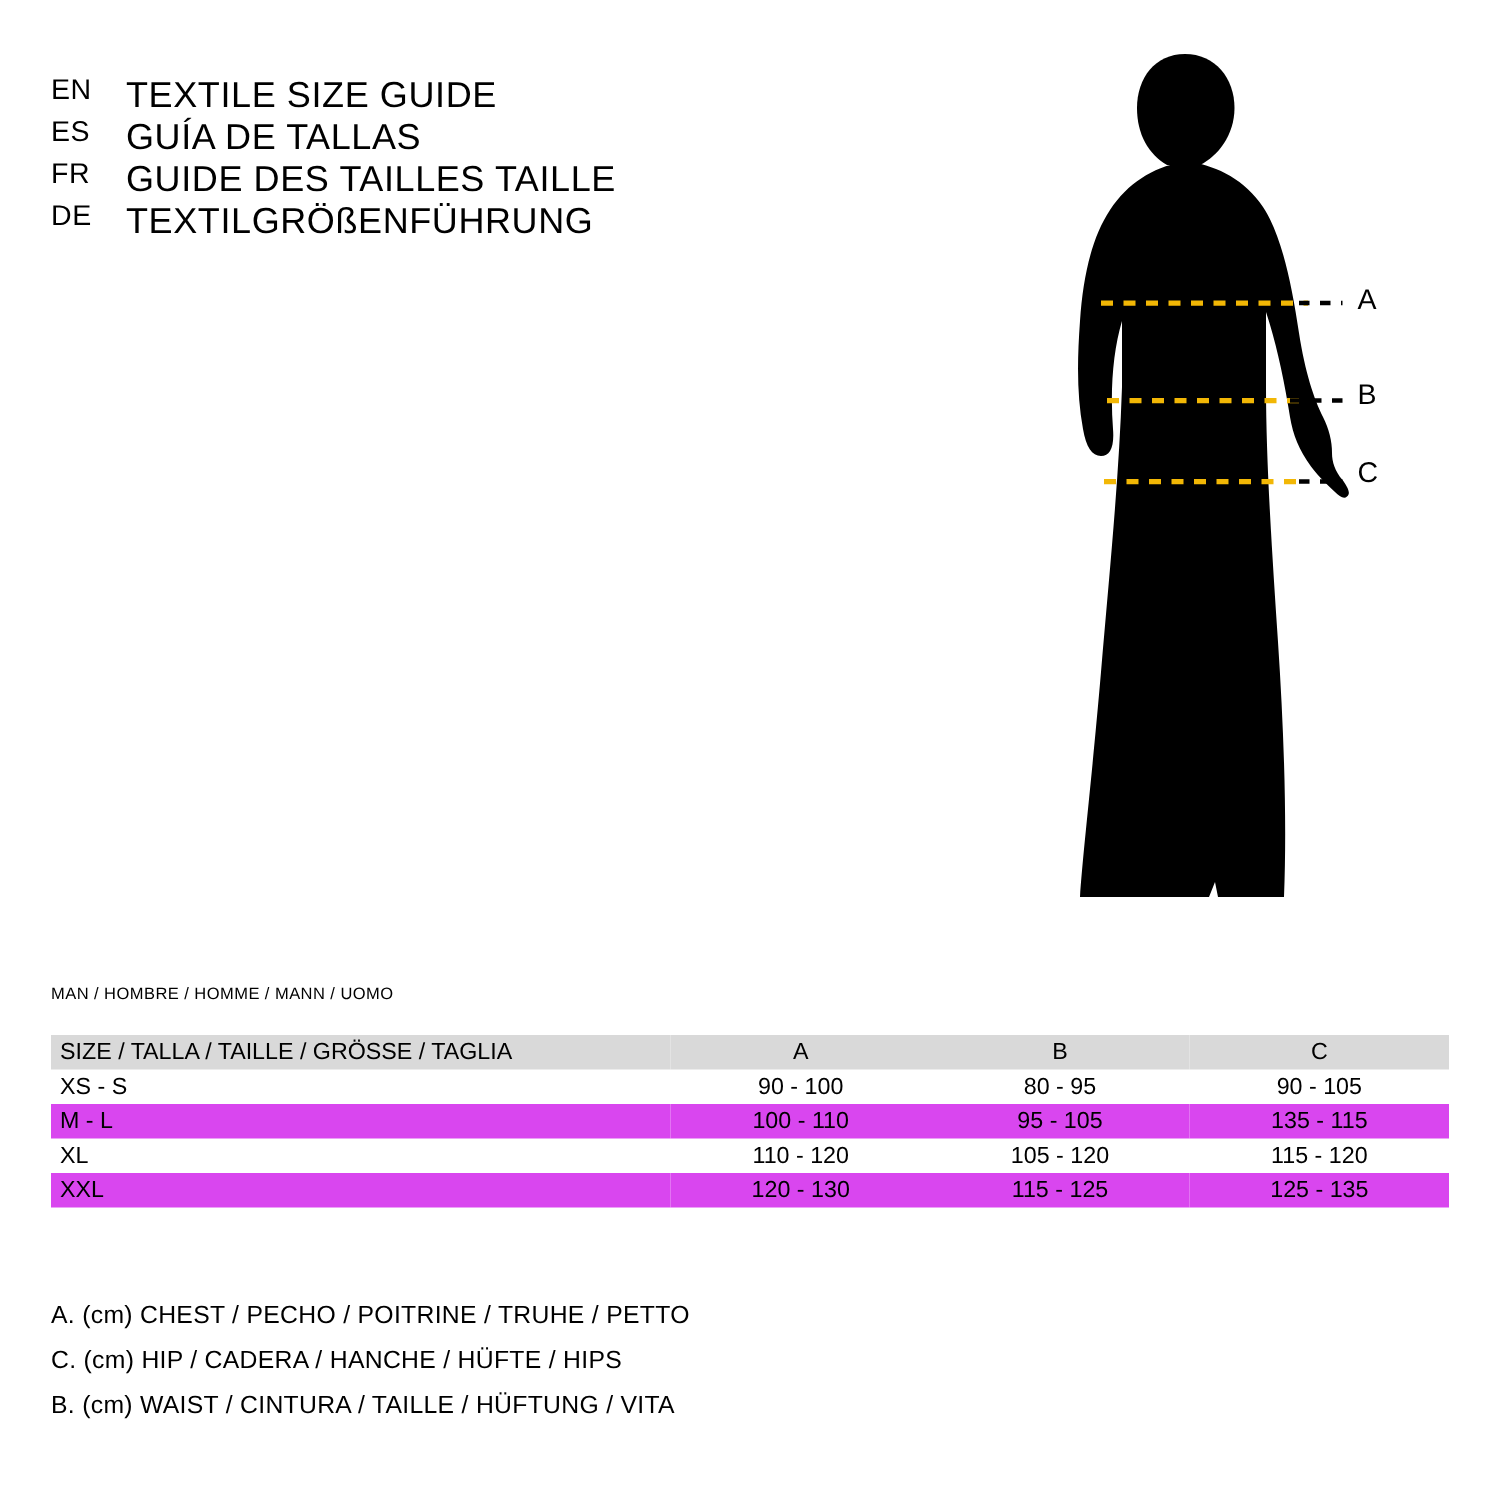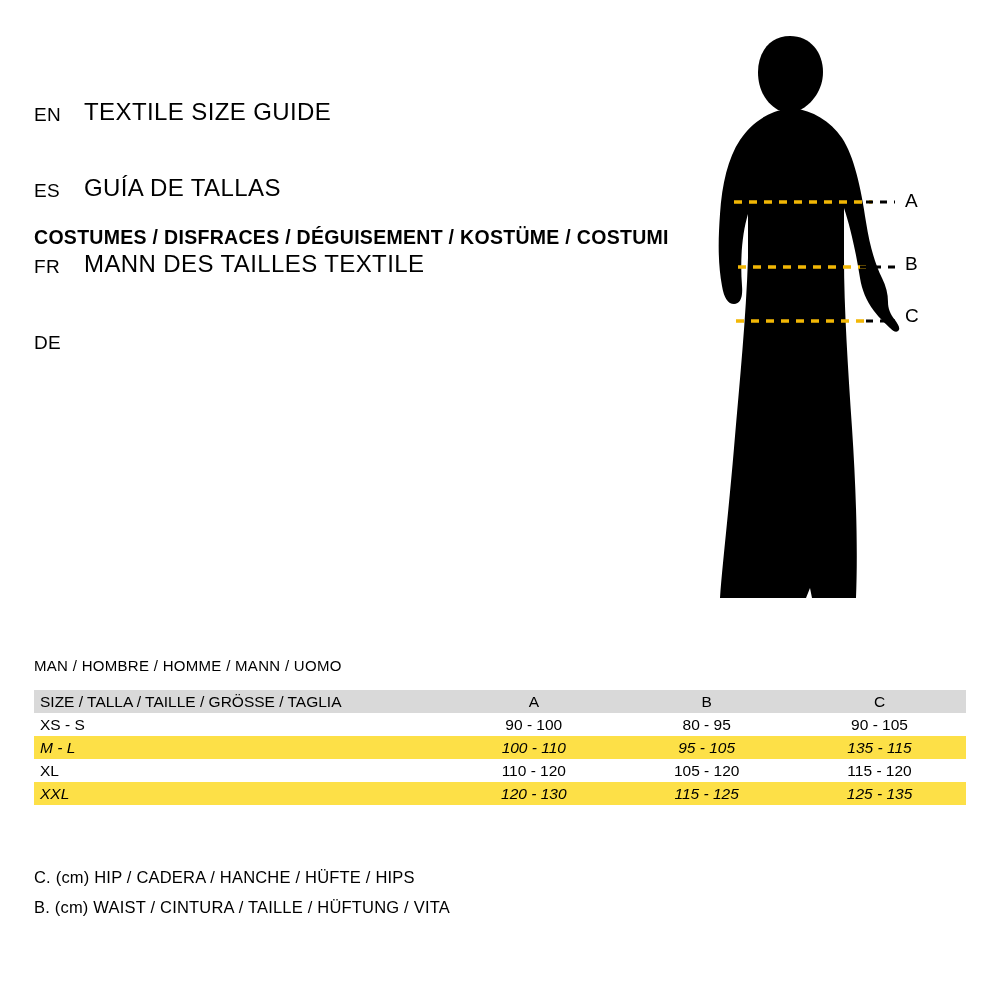--- a/index.html
+++ b/index.html
@@ -23,25 +23,24 @@
 
   
   .lang-block {
     position: absolute;
     left: 34px;
     top: 50px;
     width: 640px;
   }
   .lang-row {
     display: flex;
-    align-items: flex-end;
+    align-items: flex-start;
     height: 28px;
     font-size: 19px;
     letter-spacing: 0.4px;
-    margin-top: 48px;
   }
   .lang-code {
     width: 50px;
     flex: 0 0 50px;
     font-size: 19px;
   }
   .lang-text {
     font-size: 24px;
   }
   .costumes-line {
@@ -71,21 +70,21 @@
   }
   .ml-a { left: 245px; top: 162px; }
   .ml-b { left: 245px; top: 225px; }
   .ml-c { left: 245px; top: 277px; }
 
   
   .man-title {
     position: absolute;
     left: 34px;
     top: 657px;
-    font-size: 15px;
+    font-size: 11px;
     letter-spacing: 0.3px;
   }
   table.size-table {
     position: absolute;
     left: 34px;
     top: 690px;
     width: 932px;
     border-collapse: collapse;
     font-size: 15.5px;
   }
@@ -95,22 +94,21 @@
     height: 23px;
     font-weight: normal;
     text-align: center;
     vertical-align: middle;
   }
   table.size-table th.head-row-cell,
   table.size-table td.head-row-cell {
     background: #d9d9d9;
   }
   table.size-table tr.alt td {
-    background: #fde047;
-    font-style: italic;
+    background: #d946ef;
   }
   table.size-table td.label-cell,
   table.size-table th.label-cell {
     text-align: left;
     padding-left: 6px;
     width: 410px;
   }
   table.size-table td.val,
   table.size-table th.val {
     width: 174px;
@@ -136,28 +134,28 @@
     <div class="lang-row">
       <span class="lang-code">EN</span>
       <span class="lang-text">TEXTILE SIZE GUIDE</span>
     </div>
     <div class="lang-row">
       <span class="lang-code">ES</span>
       <span class="lang-text">GUÍA DE TALLAS</span>
     </div>
     <div class="lang-row">
       <span class="lang-code">FR</span>
-      <span class="lang-text">MANN DES TAILLES TEXTILE</span>
+      <span class="lang-text">GUIDE DES TAILLES TAILLE</span>
     </div>
     <div class="lang-row">
       <span class="lang-code">DE</span>
+      <span class="lang-text">TEXTILGRÖßENFÜHRUNG</span>
     </div>
   </div>
 
-  <div class="costumes-line">COSTUMES / DISFRACES / DÉGUISEMENT / KOSTÜME / COSTUMI</div>
 
   <div class="figure-wrap">
     <svg class="figure-svg" width="300" height="590" viewBox="0 0 300 590">
 
       <path fill="#000000" d="M130 8 C150 8 163 24 163 44 C163 62 152 76 140 82 L118 82 C106 75 98 62 98 44 C98 24 110 8 130 8 Z"></path>
 
       <path fill="#000000" d="
         M128 80
         C108 84 92 94 80 112
         C68 130 62 156 60 186
@@ -236,17 +234,18 @@
       <tr class="alt">
         <td class="label-cell">XXL</td>
         <td class="val">120 - 130</td>
         <td class="val">115 - 125</td>
         <td class="val">125 - 135</td>
       </tr>
     </tbody>
   </table>
 
   <div class="legend">
+    <div>A. (cm) CHEST / PECHO / POITRINE / TRUHE / PETTO</div>
     <div>C. (cm) HIP / CADERA / HANCHE / HÜFTE / HIPS</div>
     <div>B. (cm) WAIST / CINTURA / TAILLE / HÜFTUNG / VITA</div>
   </div>
 
 </div>
 
 </body></html>

